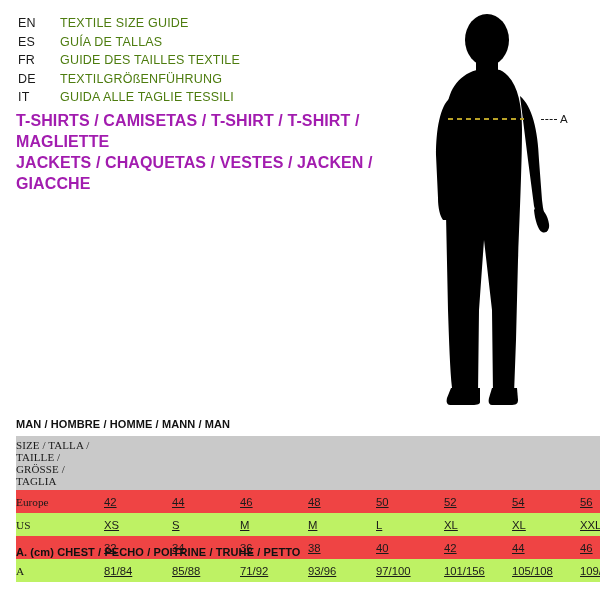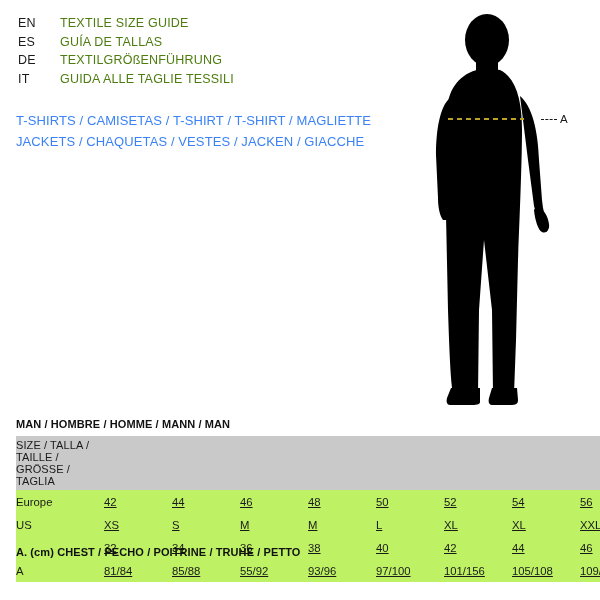--- a/index.html
+++ b/index.html
@@ -45,25 +45,25 @@
   }
 
   
   .garment-block {
     position: absolute;
     left: 16px;
     top: 110px;
     width: 400px;
   }
   .garment-line {
-    font-size: 13px;
-    font-weight: normal;
+    font-size: 16px;
+    font-weight: bold;
     line-height: 21px;
     letter-spacing: 0.1px;
-    color: #3b82f6;
+    color: #a21caf;
   }
 
   
   .figure-wrap {
     position: absolute;
     left: 400px;
     top: 10px;
     width: 200px;
     height: 400px;
   }
@@ -117,26 +117,27 @@
   }
   tr.row-head td {
     background: #c9c9c9;
     font-size: 11px;
     letter-spacing: 0.1px;
   }
   tr.row-shade td {
     background: #bef264;
   }
   tr.row-plain td {
-    background: #bef264;
+    background: #ef4444;
     margin-top: 32px;
   }
   td.col-label {
     width: 88px;
     padding-left: 2px;
+    font-family: Liberation Serif, serif;
   }
   td.col-val {
     width: 68px;
     text-align: left;
     text-decoration: underline;
   }
   .footnote {
     position: absolute;
     left: 16px;
     top: 546px;
@@ -152,20 +153,24 @@
 <div class="page">
 
   <div class="lang-block">
     <div class="lang-row">
       <span class="lang-code">EN</span>
       <span class="lang-text">TEXTILE SIZE GUIDE</span>
     </div>
     <div class="lang-row">
       <span class="lang-code">ES</span>
       <span class="lang-text">GUÍA DE TALLAS</span>
+    </div>
+    <div class="lang-row">
+      <span class="lang-code">FR</span>
+      <span class="lang-text">GUIDE DES TAILLES TEXTILE</span>
     </div>
     <div class="lang-row">
       <span class="lang-code">DE</span>
       <span class="lang-text">TEXTILGRÖßENFÜHRUNG</span>
     </div>
     <div class="lang-row">
       <span class="lang-code">IT</span>
       <span class="lang-text">GUIDA ALLE TAGLIE TESSILI</span>
     </div>
   </div>
@@ -276,21 +281,21 @@
           <td class="col-val">38</td>
           <td class="col-val">40</td>
           <td class="col-val">42</td>
           <td class="col-val">44</td>
           <td class="col-val">46</td>
         </tr>
         <tr class="row-shade">
           <td class="col-label">A</td>
           <td class="col-val">81/84</td>
           <td class="col-val">85/88</td>
-          <td class="col-val">55/92</td>
+          <td class="col-val">71/92</td>
           <td class="col-val">93/96</td>
           <td class="col-val">97/100</td>
           <td class="col-val">101/156</td>
           <td class="col-val">105/108</td>
           <td class="col-val">109/112</td>
         </tr>
       </tbody>
     </table>
   </div>
 

